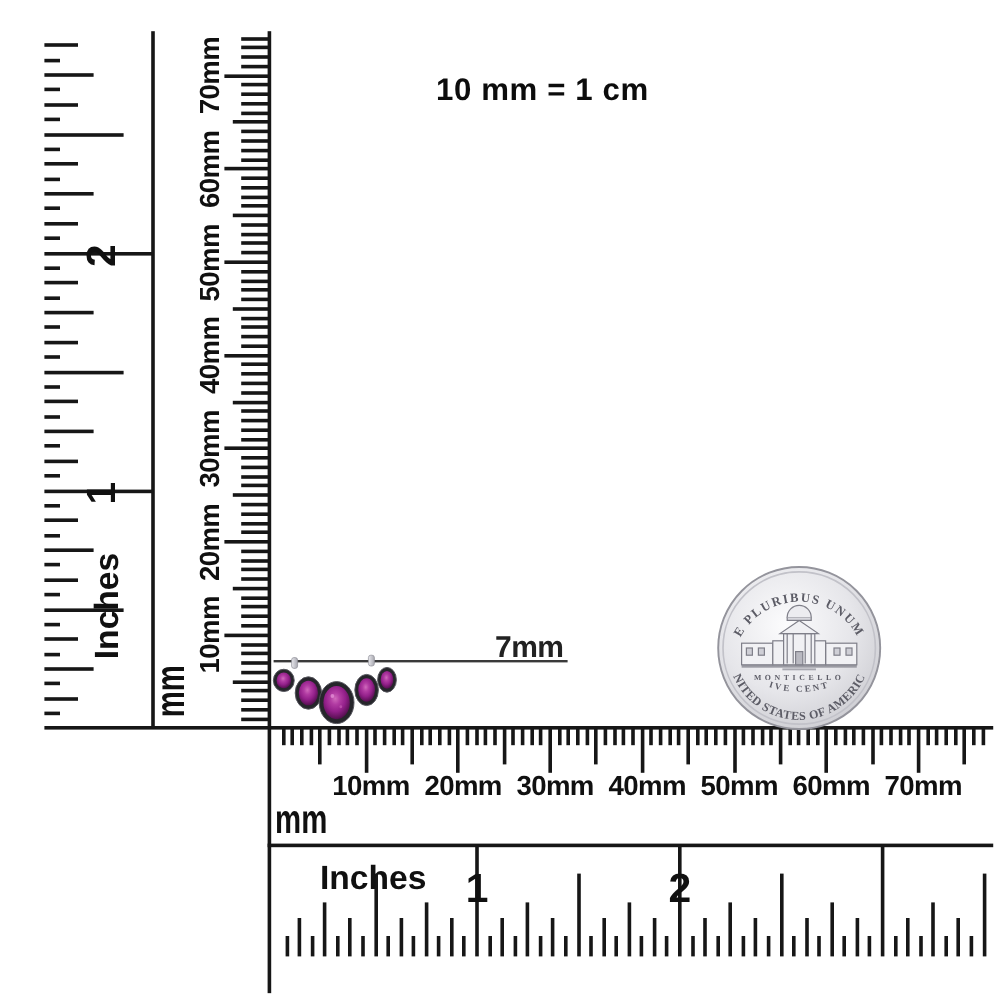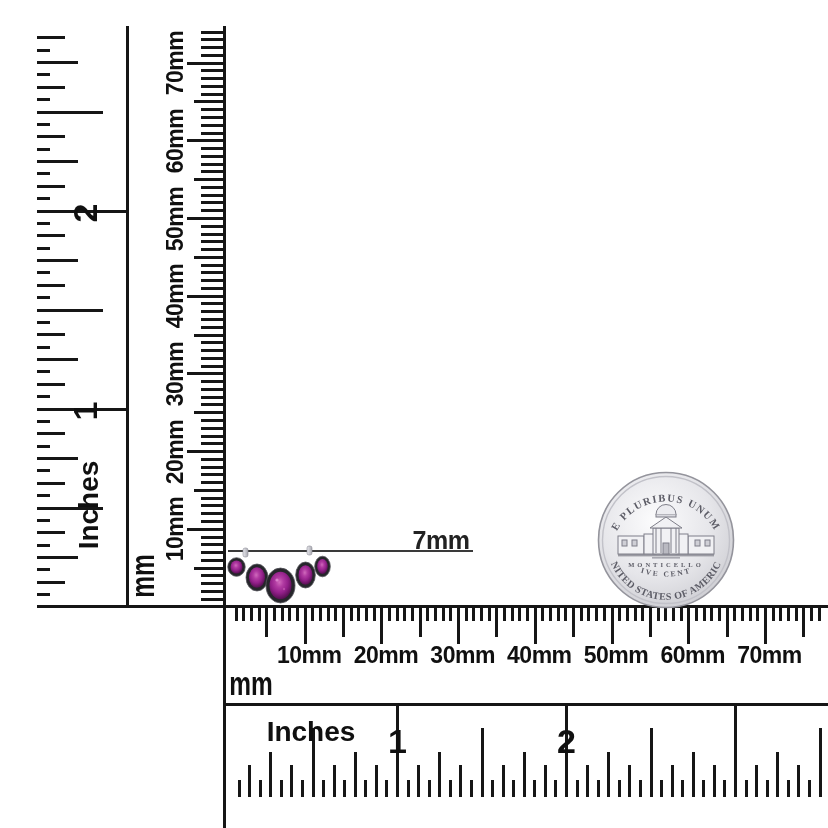--- a/index.html
+++ b/index.html
@@ -309,20 +309,21 @@
       <div class="vlabel num-label" style="left: 85px; top: 213px;">2</div>
       <div class="hlabel num-label" style="left: 397.5px; top: 741px;">1</div>
       <div class="hlabel num-label" style="left: 566.5px; top: 741px;">2</div>
     </div>
 
   <div class="vlabel inches-label" style="left:89px;top:505px;">Inches</div>
   <div class="unit-v" style="left:142px;top:576px;">mm</div>
   <div class="unit-h" style="left:251px;top:683px;">mm</div>
   <div class="hlabel inches-label" style="left:311px;top:732px;">Inches</div>
 
+  <div class="note" style="left:452px;top:75px;">10 mm = 1 cm</div>
 
   <div class="line" style="left:228px;top:550px;width:245px;height:2px;background:#3a3a3a;"></div>
   <div class="dim-label" style="left:441px;top:540px;">7mm</div>
 
   <svg style="left:222px;top:544px;" width="116" height="64" viewBox="0 0 116 64">
     <defs>
       <radialGradient id="gemGrad" cx="45%" cy="38%" r="65%">
         <stop offset="0%" stop-color="#d06abc"></stop>
         <stop offset="28%" stop-color="#b13ba2"></stop>
         <stop offset="60%" stop-color="#93208a"></stop>

